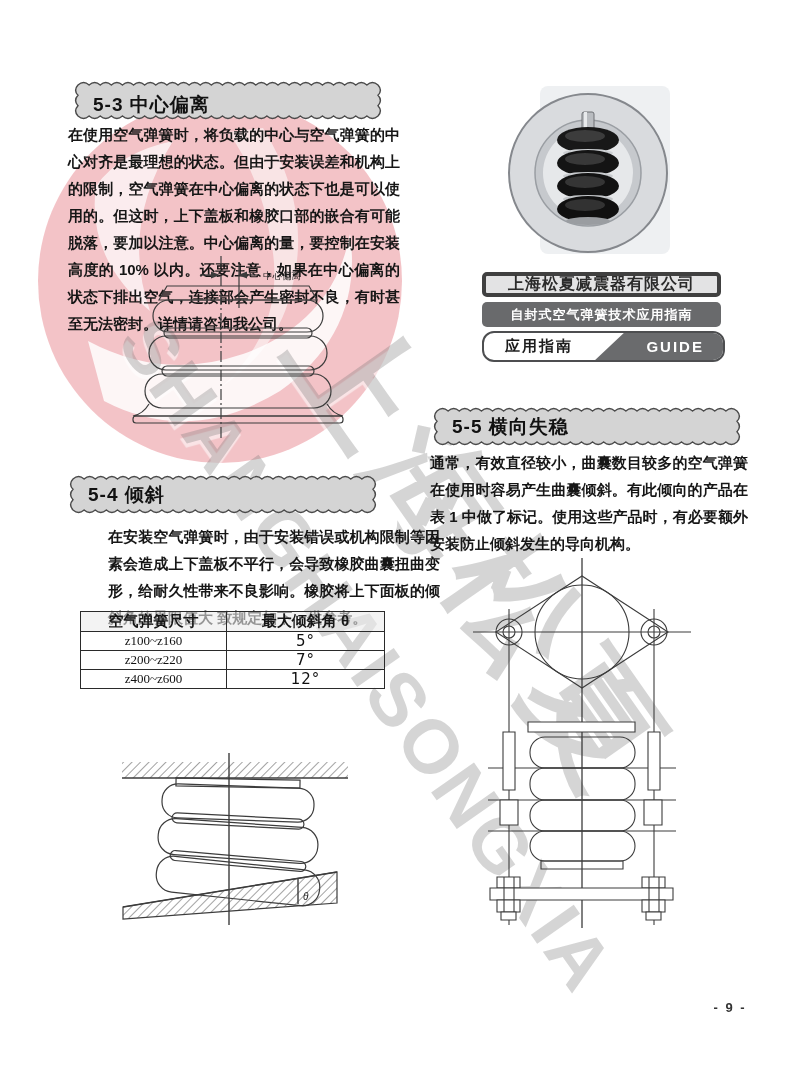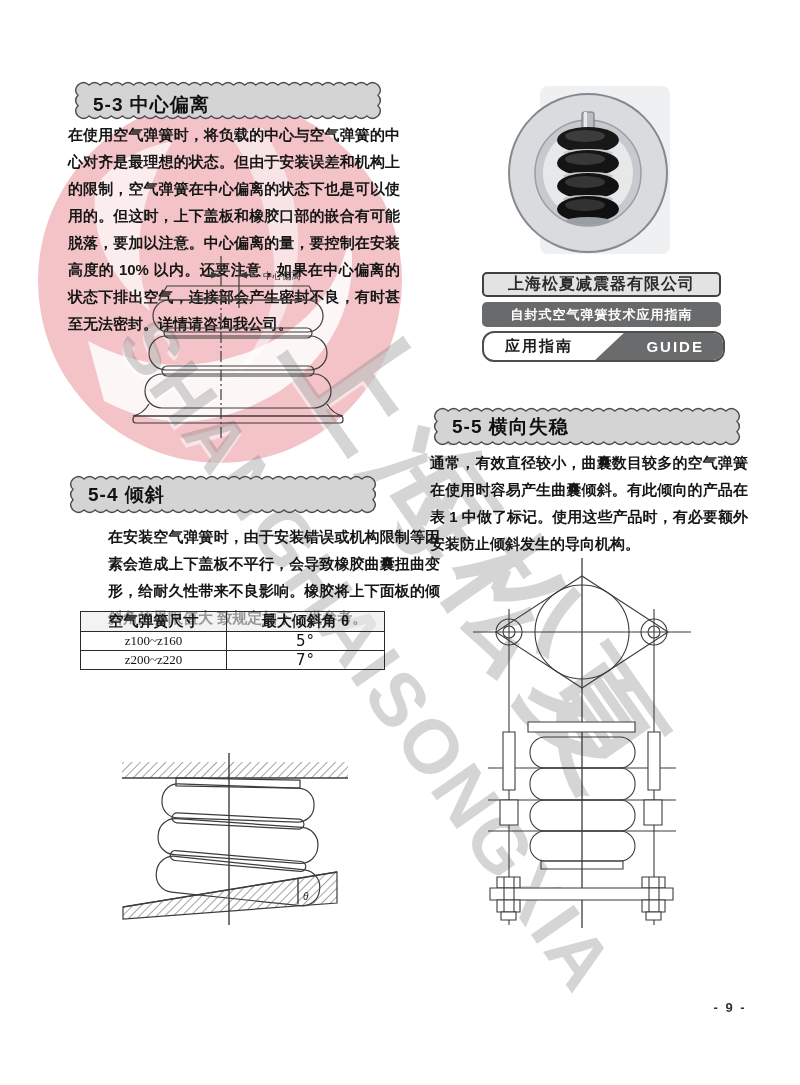--- a/index.html
+++ b/index.html
@@ -18,21 +18,21 @@
   
   .wavy{display:flex;align-items:center;z-index:1;}
   .hd-label{position:relative;z-index:2;padding-left:15px;font-size:19px;font-weight:bold;color:#111;
             letter-spacing:1px;}
 
   
   .para{font-size:15px;line-height:27px;color:#161616;font-weight:600;text-align:justify;z-index:1;}
 
   
   .bar{box-sizing:border-box;display:flex;align-items:center;justify-content:center;z-index:1;}
-  .bar1{background:#e3e3e4;border:2px solid #404040;border-radius:5px;
+  .bar1{background:#e3e3e4;border:4px solid #404040;border-radius:5px;
         font-size:16px;font-weight:bold;color:#2b2b2b;letter-spacing:1px;}
   .bar2{background:#696a6c;border-radius:5px;color:#ffffff;font-size:13px;font-weight:600;letter-spacing:1px;}
   .bar3{background:#ffffff;border:2px solid #4d4e50;border-radius:12px;overflow:hidden;
         display:block;position:absolute;}
   .bar3-dark{position:absolute;right:0;top:0;bottom:0;width:100%;background:#6a6b6d;
              clip-path:polygon(46.5% 100%,58.5% 0,100% 0,100% 100%);}
   .bar3-left{position:absolute;left:0;top:0;bottom:0;width:46%;display:flex;align-items:center;
              justify-content:center;font-size:15px;font-weight:bold;color:#1c1c1c;letter-spacing:2px;}
   .bar3-right{position:absolute;right:0;top:0;bottom:0;width:40%;display:flex;align-items:center;
               justify-content:center;font-size:15px;font-weight:bold;color:#ffffff;letter-spacing:2px;}
@@ -155,20 +155,24 @@
     </thead>
     <tbody>
       <tr>
         <td class="size">z100~z160</td>
         <td class="ang">5°</td>
       </tr>
       <tr>
         <td class="size">z200~z220</td>
         <td class="ang">7°</td>
       </tr>
+      <tr>
+        <td class="size">z400~z600</td>
+        <td class="ang">12°</td>
+      </tr>
     </tbody>
   </table>
 
 
   <svg class="abs lineart" style="left:98px;top:753px;" width="285" height="190" viewBox="0 0 285 190" fill="none" stroke="#3c3c3c" stroke-width="1.2">
     <defs>
       <pattern id="hatch" width="6" height="6" patternUnits="userSpaceOnUse" patternTransform="rotate(45)">
         <line x1="0" y1="0" x2="0" y2="6" stroke="#555" stroke-width="1.1"></line>
       </pattern>
     </defs>

